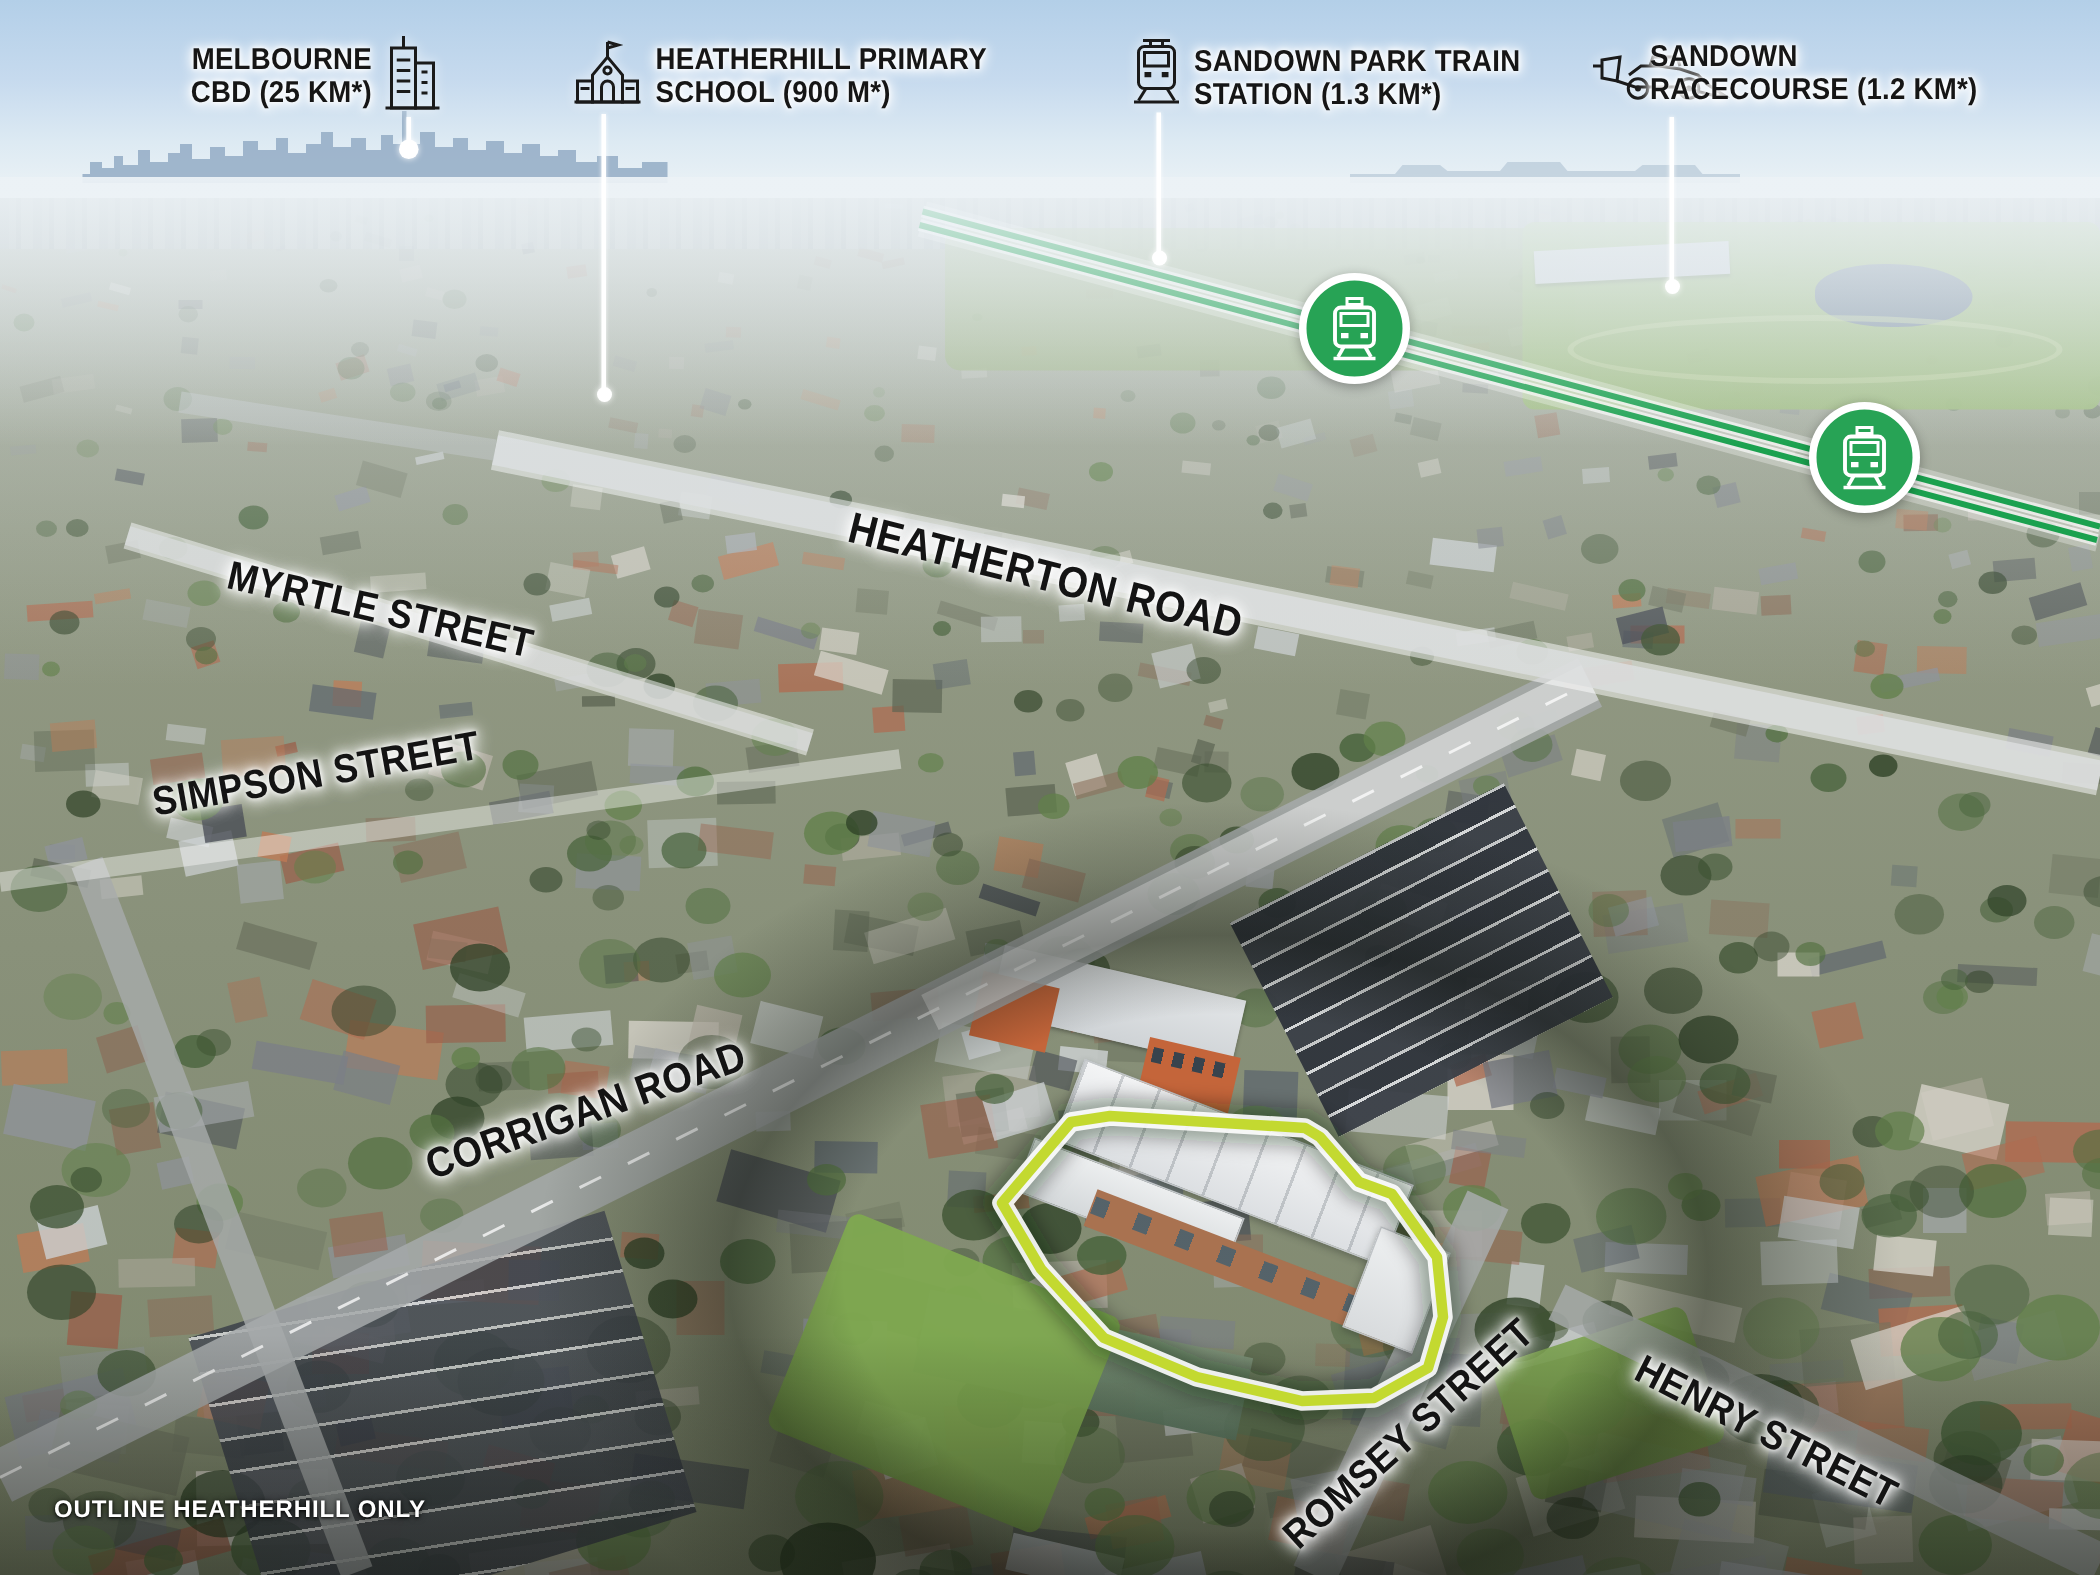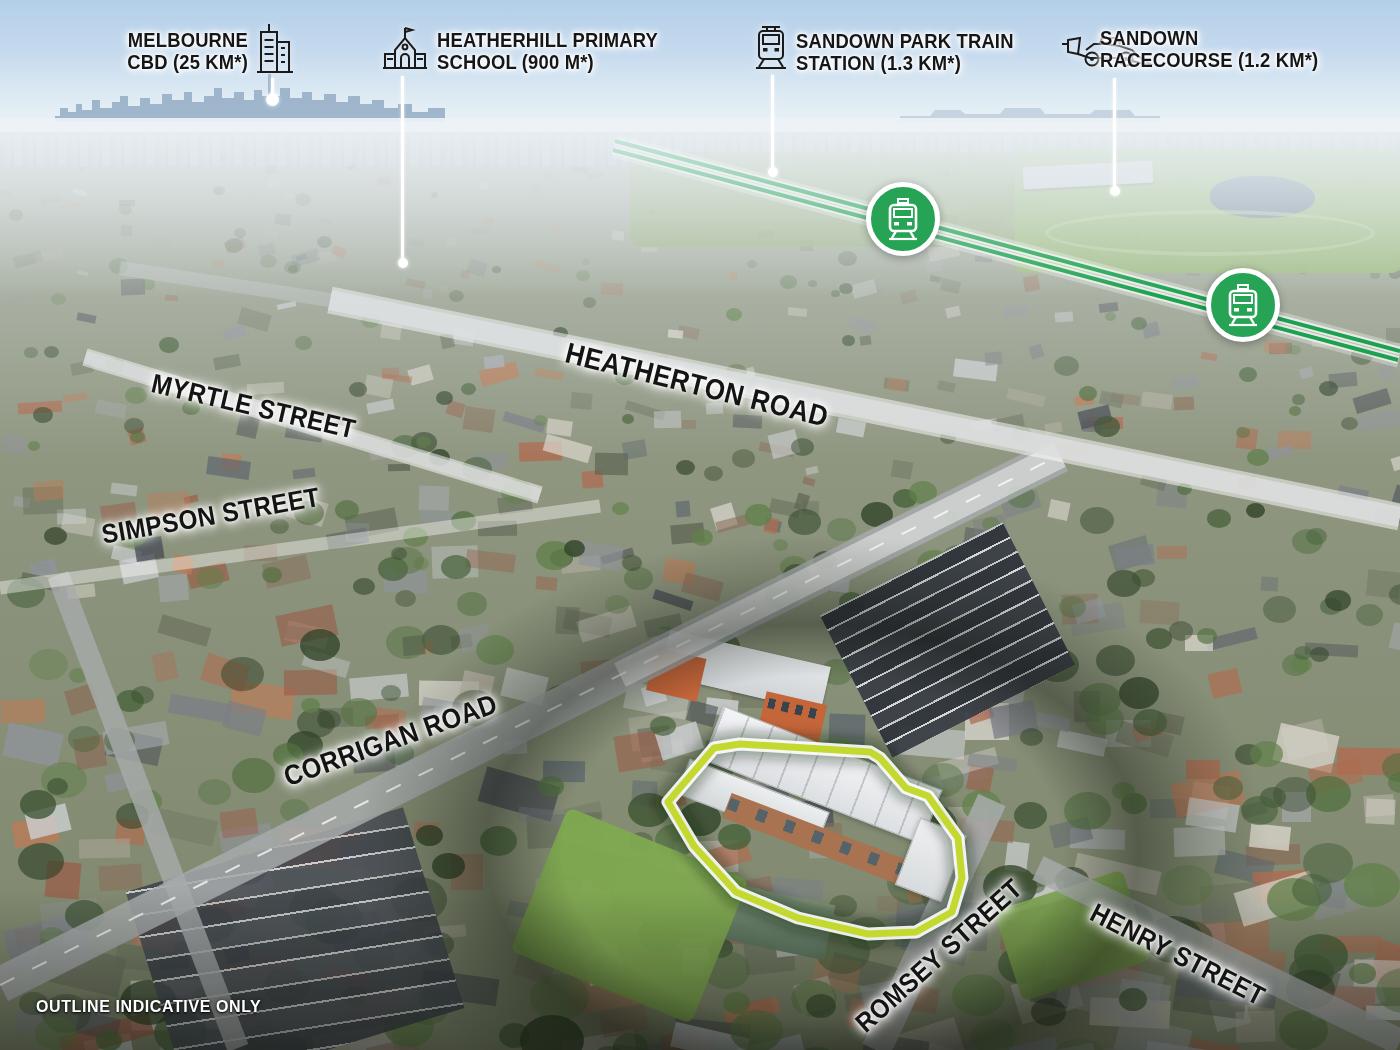--- a/index.html
+++ b/index.html
@@ -1114,15 +1114,15 @@
   <div class="leader" style="left:1113px;top:78px;height:110px;"></div>
   <div class="dot" style="left:1110px;top:186px;width:10px;height:10px;"></div>
 
   <div class="street" style="left:152px;top:368px;font-size:27px;transform:rotate(13deg) scaleX(.9);transform-origin:left center;">MYRTLE STREET</div>
   <div class="street" style="left:566px;top:336px;font-size:29px;transform:rotate(14deg) scaleX(.9);transform-origin:left center;">HEATHERTON ROAD</div>
   <div class="street" style="left:102px;top:520px;font-size:27px;transform:rotate(-10deg) scaleX(.9);transform-origin:left center;">SIMPSON STREET</div>
   <div class="street" style="left:285px;top:762px;font-size:28px;transform:rotate(-19.5deg) scaleX(.9);transform-origin:left center;">CORRIGAN ROAD</div>
   <div class="street" style="left:860px;top:1012px;font-size:27px;transform:rotate(-42deg) scaleX(.9);transform-origin:left center;">ROMSEY STREET</div>
   <div class="street" style="left:1092px;top:896px;font-size:27px;transform:rotate(27deg) scaleX(.9);transform-origin:left center;">HENRY STREET</div>
 
-  <div class="watermark">OUTLINE INDICATIVE ONLY</div>
+  <div class="watermark">OUTLINE HEATHERHILL ONLY</div>
 
 </div>
 
 </body></html>

